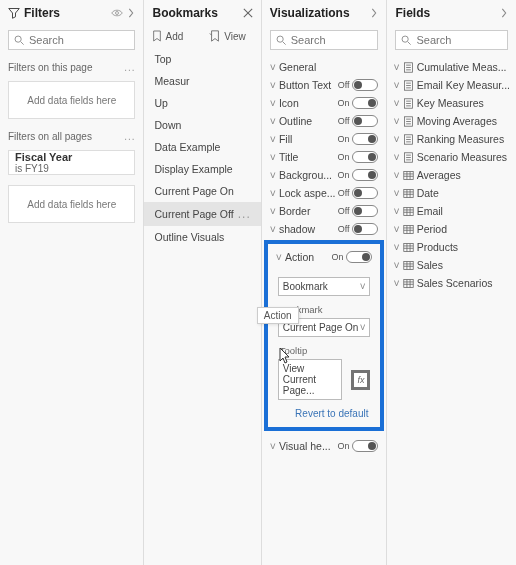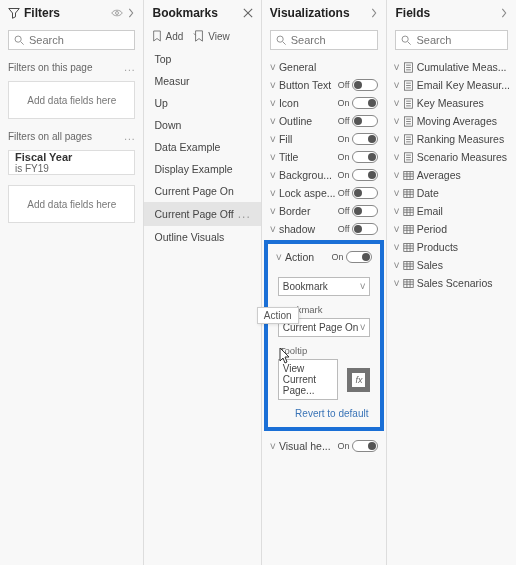--- a/index.html
+++ b/index.html
@@ -73,21 +73,21 @@
     border: 1px solid #ddd;
     margin: 4px 8px 6px 8px;
     padding: 0 6px;
   }
   .filter-card .line1 { font-size: 11px; font-weight: 600; }
   .filter-card .line2 { font-size: 10px; color: #666; }
 
   
   .bookmarks { width: 125px; }
   .bm-toolbar {
-    display: flex; gap: 10px; padding: 4px 8px 6px 8px; color: #555; font-size: 10px;
+    display: flex; gap: 26px; padding: 4px 8px 6px 8px; color: #555; font-size: 10px;
     align-items: center;
   }
   .bm-toolbar .item { display: flex; gap: 3px; align-items: center; }
   .bm-list { flex: 1; }
   .bm-item {
     padding: 5px 10px; font-size: 10.5px; color: #444; cursor: pointer;
     display: flex; justify-content: space-between; align-items: center;
   }
   .bm-item.selected { background: #e4e4e4; }
   .bm-item .ell { color: #999; font-size: 12px; letter-spacing: 1px; display: none; }
@@ -126,21 +126,21 @@
   .highlight-box .fmt-group { padding: 3px 4px; }
   .sub-label { font-size: 9.5px; color: #666; padding: 2px 4px 2px 8px; }
   .combo {
     display: flex; justify-content: space-between; align-items: center;
     border: 1px solid #bbb; background: #fff; margin: 1px 6px 6px 6px; padding: 3px 4px;
     font-size: 10px; color: #444;
   }
   .combo-row { display: flex; align-items: center; gap: 9px; margin: 1px 6px 6px 6px; }
   .combo-row .combo { margin: 0; flex: 1; }
   .fx-btn {
-    border: 5px solid #737373; background: #fff; padding: 2px 3px; font-size: 9px; font-style: italic; color: #666;
+    border: 3px solid #737373; background: #fff; padding: 2px 3px; font-size: 9px; font-style: italic; color: #666;
   }
   .revert { text-align: right; color: #3a74b7; font-size: 10px; padding: 2px 8px 0 8px; }
 
   .cursor-overlay { position: absolute; left: 14px; top: 346px; pointer-events: none; }
 
   
   .fields { width: 129px; border-right: none; }
   .field-row {
     display: flex; align-items: center; gap: 3px;
     padding: 3px 6px; font-size: 10.5px; color: #444;

